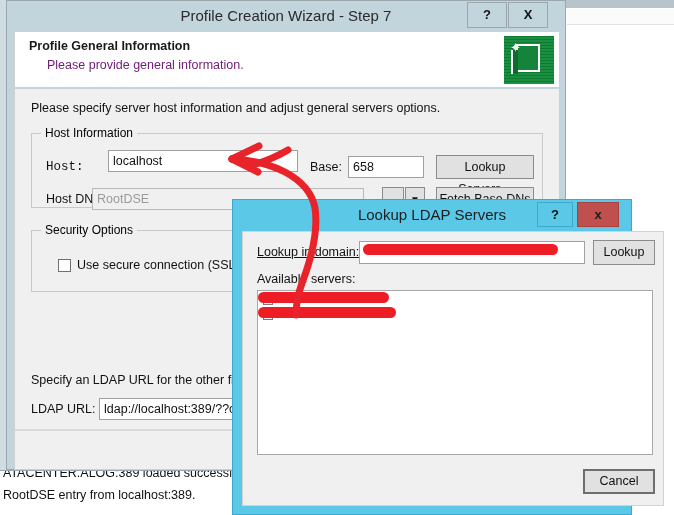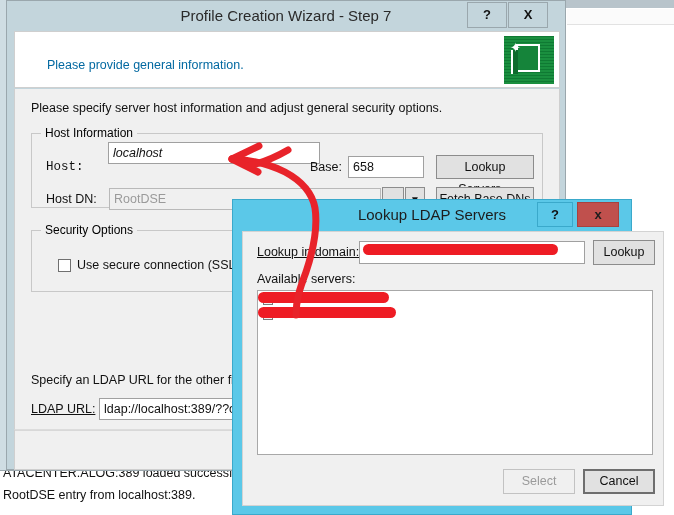--- a/index.html
+++ b/index.html
@@ -132,21 +132,21 @@
     position: absolute;
     left: 14px; top: 7px;
     font-size: 12.5px;
     font-weight: bold;
     color: #1a1a1a;
   }
   #header-sub {
     position: absolute;
     left: 32px; top: 26px;
     font-size: 12.5px;
-    color: #0369a1;
+    color: #701a75;
   }
   #header-logo {
     position: absolute;
     right: 5px; top: 4px;
     width: 50px; height: 48px;
     background:
       repeating-linear-gradient(
         to bottom,
         #0f7a33 0px, #0f7a33 1px,
         #1a8f3f 1px, #1a8f3f 3px
@@ -265,28 +265,28 @@
     border-color: #c2c2c2;
     background: #f0f0f0;
   }
   .btn.focused {
     border: 2px solid #6e6e6e;
     line-height: 20px;
   }
 
   
   #host-label   { left: 14px; top: 26px; font-family: Liberation Mono, monospace; }
-  #host-input   { left: 76px; top: 8px; width: 212px; font-style: italic; }
+  #host-input   { left: 76px; top: 16px; width: 190px; }
   #port-label   { left: 278px; top: 26px; }
   #port-input   { left: 316px; top: 22px; width: 76px; }
   #lookup-servers-btn { left: 404px; top: 21px; width: 98px; }
 
   
   #basedn-label { left: 14px; top: 58px; }
-  #basedn-input { left: 77px; top: 54px; width: 272px; }
+  #basedn-input { left: 60px; top: 54px; width: 272px; }
   #basedn-ellipsis-btn { left: 350px; top: 53px; width: 22px; }
   #basedn-chevron-btn  { left: 373px; top: 53px; width: 20px; }
   #fetch-basedns-btn   { left: 404px; top: 53px; width: 98px; }
   .chev {
     display: inline-block;
     font-size: 10px;
     line-height: 22px;
   }
 
   
@@ -312,21 +312,20 @@
     left: 16px; top: 284px;
     font-size: 12.5px;
     color: #111;
     white-space: nowrap;
   }
   #ldapurl-label {
     position: absolute;
     left: 16px; top: 313px;
     font-size: 12.5px;
     color: #111;
-    text-decoration: underline;
   }
   #ldapurl-input {
     position: absolute;
     left: 84px; top: 309px;
     width: 430px;
     height: 22px;
   }
 
   
   #wizard-footer {
@@ -522,30 +521,31 @@
 
 <div id="wizard-window">
 
   <div id="wizard-titlebar">
     <div id="wizard-title">Profile Creation Wizard - Step 7</div>
     <div class="titlebtn" id="wizard-help-btn">?</div>
     <div class="titlebtn" id="wizard-close-btn">X</div>
   </div>
 
   <div id="wizard-header">
+    <div id="header-title">Profile General Information</div>
     <div id="header-sub">Please provide general information.</div>
     <div id="header-logo">
       <div class="logo-box"></div>
       <div class="logo-spark">✦</div>
     </div>
   </div>
 
   <div id="wizard-body">
 
-    <div id="intro-text">Please specify server host information and adjust general security options.</div>
+    <div id="intro-text">Please specify server host information and adjust general servers options.</div>
 
     <div class="groupbox" id="group-host">
       <div class="group-legend">Host Information</div>
 
       <div class="field-label" id="host-label">Host:</div>
       <div class="textbox" id="host-input">localhost</div>
 
       <div class="field-label" id="port-label">Base:</div>
       <div class="textbox" id="port-input">658</div>
 
@@ -601,21 +601,20 @@
         <span class="server-text">:389</span>
         <span class="server-redaction" style="width:131px;"></span>
       </div>
       <div class="server-item">
         <span class="server-icon"></span>
         <span class="server-text">:389</span>
         <span class="server-redaction" style="width:138px;"></span>
       </div>
     </div>
 
-    <div class="btn disabled" id="select-btn">Select</div>
     <div class="btn focused" id="cancel-btn">Cancel</div>
   </div>
 </div>
 
 <svg id="annotation-arrow" viewBox="0 0 674 515" xmlns="http://www.w3.org/2000/svg">
   <g fill="none" stroke="#e8232a" stroke-width="7" stroke-linecap="round" stroke-linejoin="round">
 
     <path d="M 296 315 C 296 300, 300 288, 306 272
              C 314 248, 318 228, 315 208
              C 312 192, 300 180, 285 172

